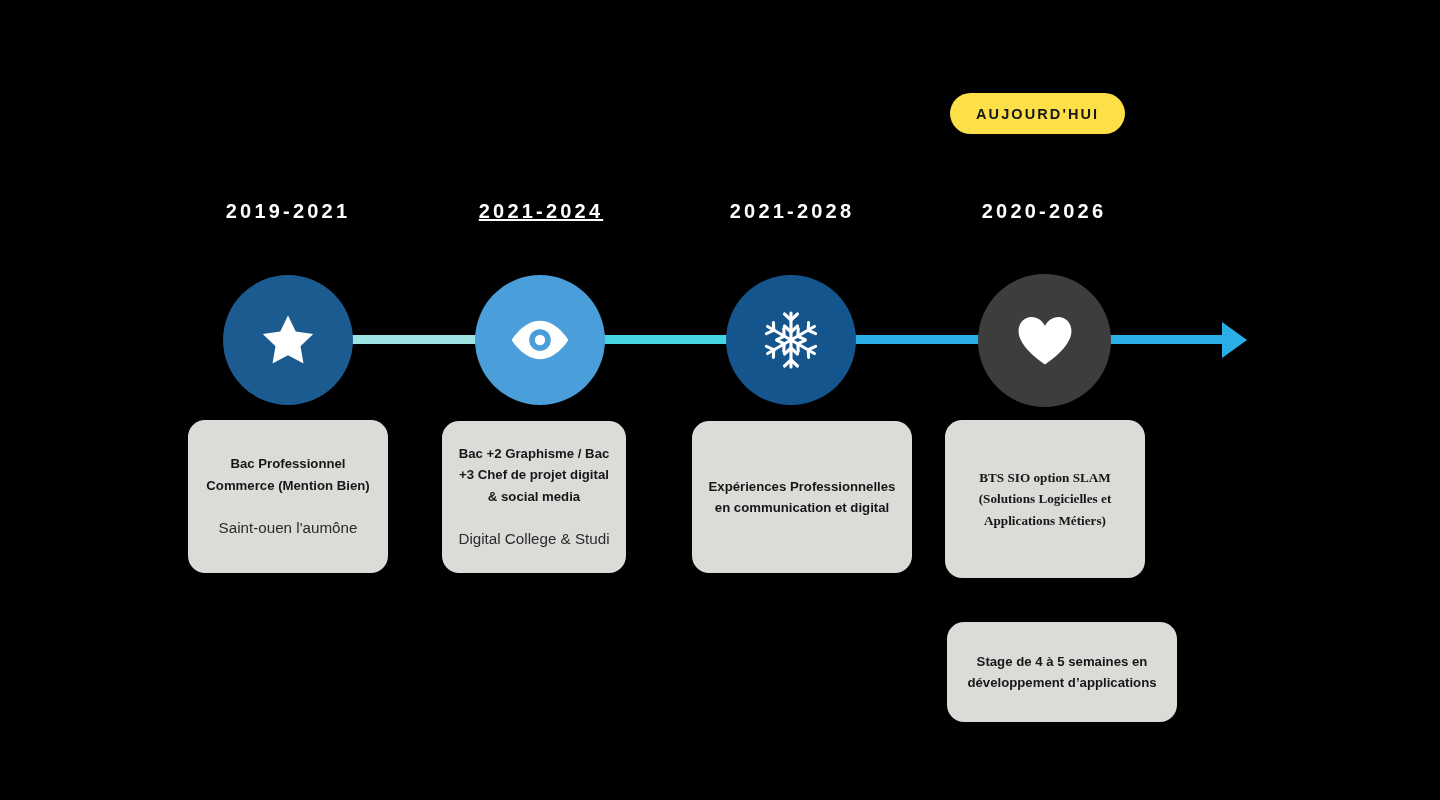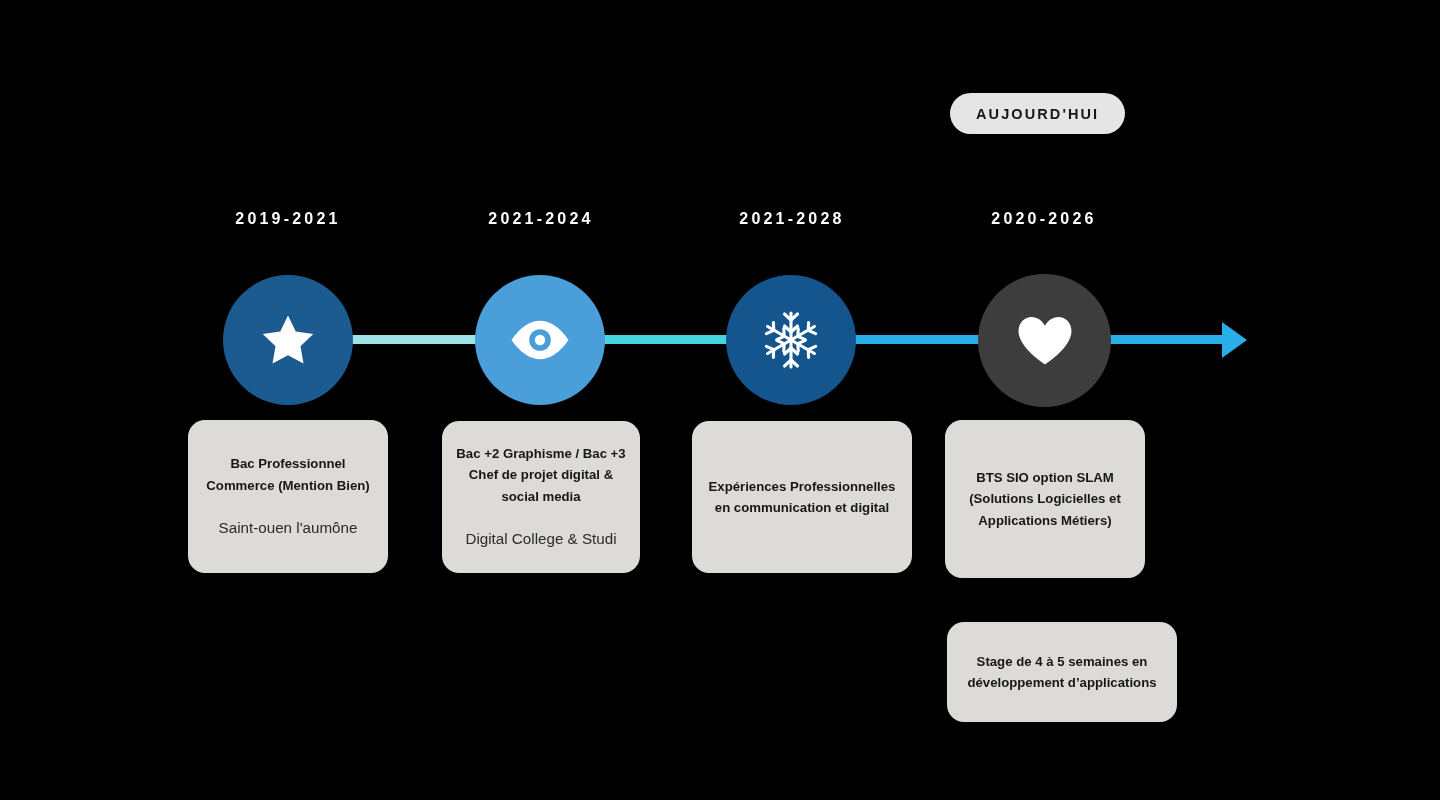--- a/index.html
+++ b/index.html
@@ -11,21 +11,21 @@
     position:relative;
   }
   .stage{position:absolute;left:0;top:0;width:1440px;height:800px;}
 
   
   .today-badge{
     position:absolute;
     left:950px; top:93px;
     height:41px;
     padding:0 26px;
-    background:#e5e5e5;
+    background:#fde047;
     border-radius:21px;
     display:flex;align-items:center;justify-content:center;
     color:#17171a;
     font-size:14.5px;
     font-weight:bold;
     letter-spacing:2.1px;
     white-space:nowrap;
   }
 
   
@@ -46,25 +46,24 @@
   }
 
   
   .node{position:absolute;}
   .node .date{
     position:absolute;
     top:0px;
     width:240px;
     text-align:center;
     color:#ffffff;
-    font-size:16px;
+    font-size:20px;
     font-weight:bold;
     letter-spacing:3.2px;
     white-space:nowrap;
-    margin-top:10px;
   }
   .circle{
     position:absolute;
     border-radius:50%;
     display:flex;align-items:center;justify-content:center;
   }
   .circle svg{display:block;}
 
   
   .card{
@@ -120,33 +119,33 @@
       </span>
     </div>
 
     <div class="card" style="left:188px;top:420px;width:200px;height:153px;">
       <div class="line-bold">Bac Professionnel Commerce (Mention Bien)</div>
       <div class="line-reg">Saint-ouen l'aumône</div>
     </div>
   </div>
 
   <div class="node">
-    <div class="date" style="left:421px;top:200px;">2021-2024</div>
+    <div class="date" style="left:421px;top:200px;text-decoration:underline;">2021-2024</div>
 
     <div class="circle" style="left:475px;top:275px;width:130px;height:130px;background:#4a9ed9;">
       <span>
         <svg width="64" height="48" viewBox="0 0 32 22">
           <path fill="#ffffff" d="M16 1.4 C7.6 1.4 1.8 11 1.8 11 C1.8 11 7.6 20.6 16 20.6 C24.4 20.6 30.2 11 30.2 11 C30.2 11 24.4 1.4 16 1.4 Z"></path>
           <circle cx="16" cy="11" r="5.4" fill="#4a9ed9"></circle>
           <circle cx="16" cy="11" r="2.6" fill="#ffffff"></circle>
         </svg>
       </span>
     </div>
 
-    <div class="card" style="left:442px;top:421px;width:198px;height:152px;">
+    <div class="card" style="left:442px;top:421px;width:184px;height:152px;">
       <div class="line-bold">Bac +2 Graphisme / Bac +3 Chef de projet digital &amp; social media</div>
       <div class="line-reg">Digital College &amp; Studi</div>
     </div>
   </div>
 
   <div class="node">
     <div class="date" style="left:672px;top:200px;">2021-2028</div>
 
     <div class="circle" style="left:726px;top:275px;width:130px;height:130px;background:#15558e;">
       <span>
@@ -199,21 +198,21 @@
     <div class="date" style="left:924px;top:200px;">2020-2026</div>
 
     <div class="circle" style="left:978px;top:274px;width:133px;height:133px;background:#3d3d3d;">
       <span>
         <svg width="60" height="56" viewBox="0 0 24 22">
           <path fill="#ffffff" d="M12 20.4 C12 20.4 1.4 13.6 1.4 7.1 C1.4 3.6 3.9 1.4 6.6 1.4 C9.0 1.4 10.9 2.9 12 4.9 C13.1 2.9 15.0 1.4 17.4 1.4 C20.1 1.4 22.6 3.6 22.6 7.1 C22.6 13.6 12 20.4 12 20.4 Z"></path>
         </svg>
       </span>
     </div>
 
-    <div class="card" style="left:945px;top:420px;width:200px;height:158px;">
+    <div class="card" style="left:945px;top:420px;width:200px;height:158px;font-family:Liberation Serif, serif;">
       <div class="line-bold">BTS SIO option SLAM (Solutions Logicielles et Applications Métiers)</div>
     </div>
 
     <div class="card" style="left:947px;top:622px;width:230px;height:100px;">
       <div class="line-bold">Stage de 4 à 5 semaines en développement d’applications</div>
     </div>
   </div>
 
 </div>
 

